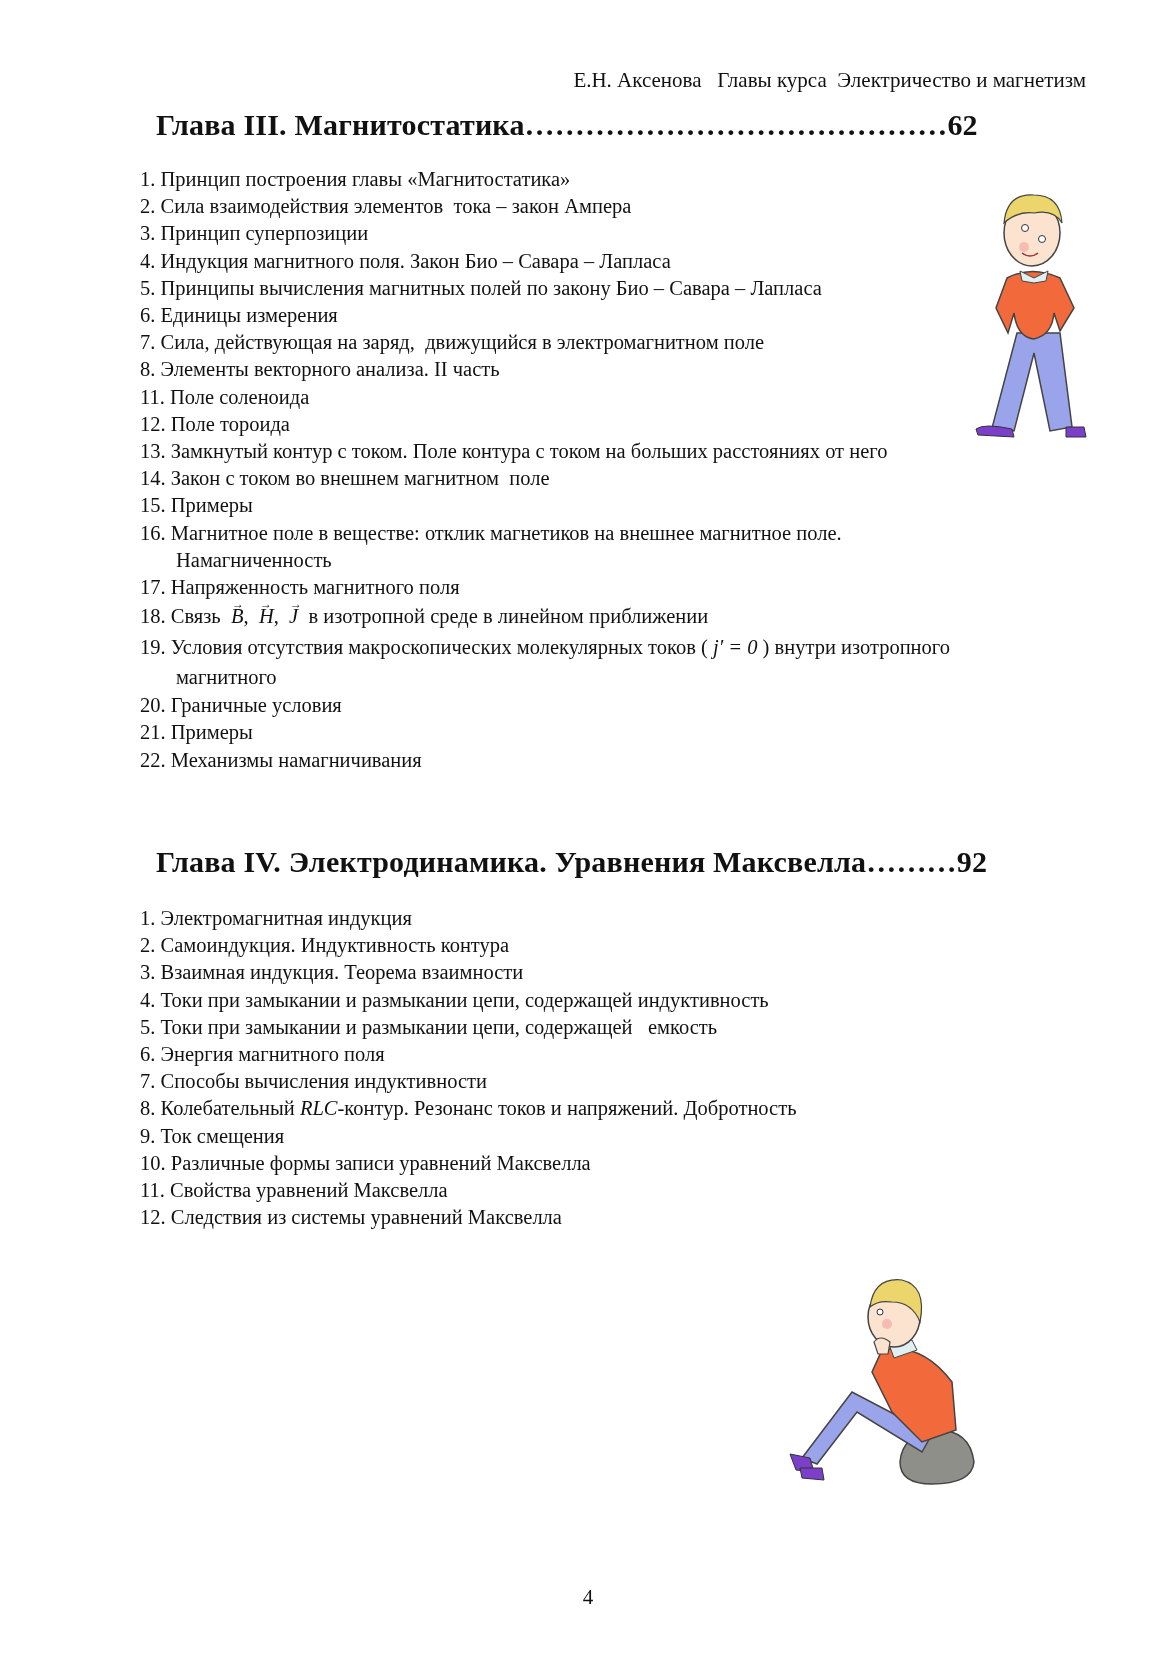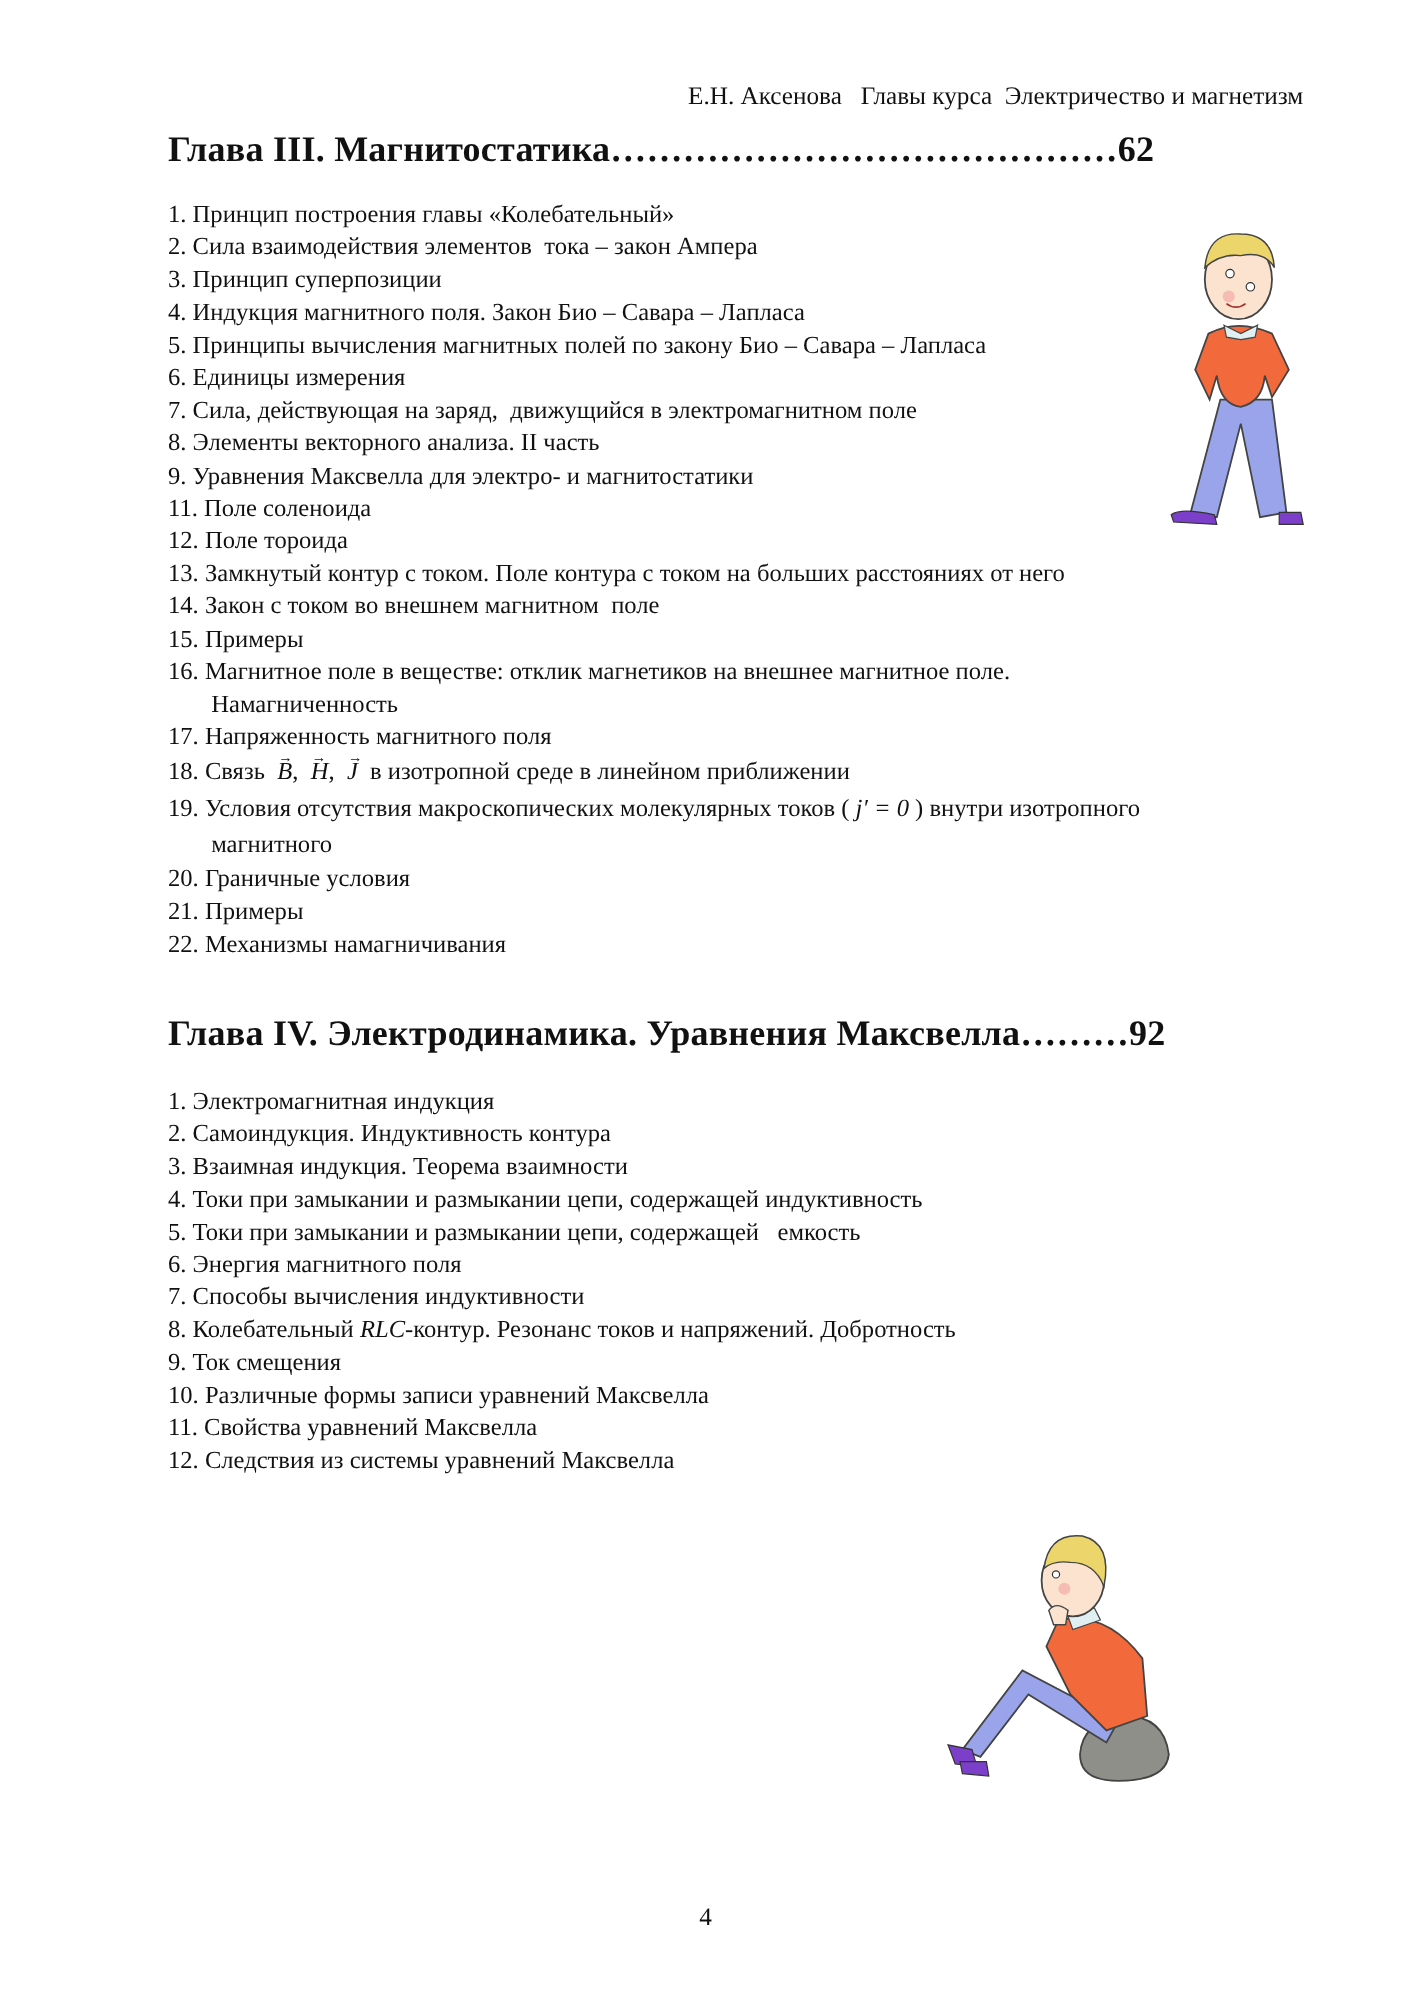--- a/index.html
+++ b/index.html
@@ -5,21 +5,21 @@
   html, body { margin: 0; padding: 0; background: #ffffff; }
   body {
     width: 1176px; height: 1663px; position: relative; overflow: hidden;
     font-family: "Liberation Serif", "DejaVu Serif", serif; color: #111;
   }
   .header {
     position: absolute; top: 68px; right: 90px;
     font-size: 21px; white-space: pre;
   }
   .chapter-title {
-    position: absolute; left: 140px;
+    position: absolute; left: 156px;
     font-size: 30px; font-weight: bold; white-space: pre; letter-spacing: 0.2px;
   }
   .toc-list { position: absolute; left: 140px; margin: 0; padding: 0; list-style: none; }
   .toc-item { font-size: 20.5px; line-height: 27.2px; white-space: pre; }
   .toc-item .cont { display: block; }
   .indent-deep { padding-left: 42px; }
   .indent-std { padding-left: 36px; }
   .math { font-style: italic; font-family: "Liberation Serif", serif; }
   .vec { position: relative; display: inline-block; }
   .vec::before {
@@ -33,29 +33,28 @@
   .illustration { position: absolute; }
 </style>
 </head>
 <body>
 
 <div class="header"><span>Е.Н. Аксенова</span>   <span>Главы курса  Электричество и магнетизм</span></div>
 
 <div class="chapter-title" style="top:108px;"><span>Глава III. Магнитостатика</span><span>……………………………………</span><span>62</span></div>
 
 <ul class="toc-list" style="top:166px;">
-  <li class="toc-item"><span>1.</span> <span>Принцип построения главы «Колебательный»</span></li>
+  <li class="toc-item"><span>1.</span> <span>Принцип построения главы «Магнитостатика»</span></li>
   <li class="toc-item"><span>2.</span> <span>Сила взаимодействия элементов  тока – закон Ампера</span></li>
   <li class="toc-item"><span>3.</span> <span>Принцип суперпозиции</span></li>
   <li class="toc-item"><span>4.</span> <span>Индукция магнитного поля. Закон Био – Савара – Лапласа</span></li>
   <li class="toc-item"><span>5.</span> <span>Принципы вычисления магнитных полей по закону Био – Савара – Лапласа</span></li>
   <li class="toc-item"><span>6.</span> <span>Единицы измерения</span></li>
   <li class="toc-item"><span>7.</span> <span>Сила, действующая на заряд,  движущийся в электромагнитном поле</span></li>
   <li class="toc-item"><span>8.</span> <span>Элементы векторного анализа. II часть</span></li>
-  <li class="toc-item"><span>9.</span> <span>Уравнения Максвелла для электро- и магнитостатики</span></li>
   <li class="toc-item"><span>11.</span> <span>Поле соленоида</span></li>
   <li class="toc-item"><span>12.</span> <span>Поле тороида</span></li>
   <li class="toc-item"><span>13.</span> <span>Замкнутый контур с током. Поле контура с током на больших расстояниях от него</span></li>
   <li class="toc-item"><span>14.</span> <span>Закон с током во внешнем магнитном  поле</span></li>
   <li class="toc-item"><span>15.</span> <span>Примеры</span></li>
   <li class="toc-item"><span>16.</span> <span>Магнитное поле в веществе: отклик магнетиков на внешнее магнитное поле.</span><span class="cont indent-std">Намагниченность</span></li>
   <li class="toc-item"><span>17.</span> <span>Напряженность магнитного поля</span></li>
   <li class="toc-item" style="line-height:31px;"><span>18.</span> <span>Связь</span>  <span class="math vec">B</span>,  <span class="math vec">H</span>,  <span class="math vec">J</span>  <span>в изотропной среде в линейном приближении</span></li>
   <li class="toc-item" style="line-height:30px;"><span>19.</span> <span>Условия отсутствия макроскопических молекулярных токов (</span> <span class="math">j′ = 0</span> <span>) внутри изотропного</span><span class="cont indent-std">магнитного</span></li>
   <li class="toc-item"><span>20.</span> <span>Граничные условия</span></li>

